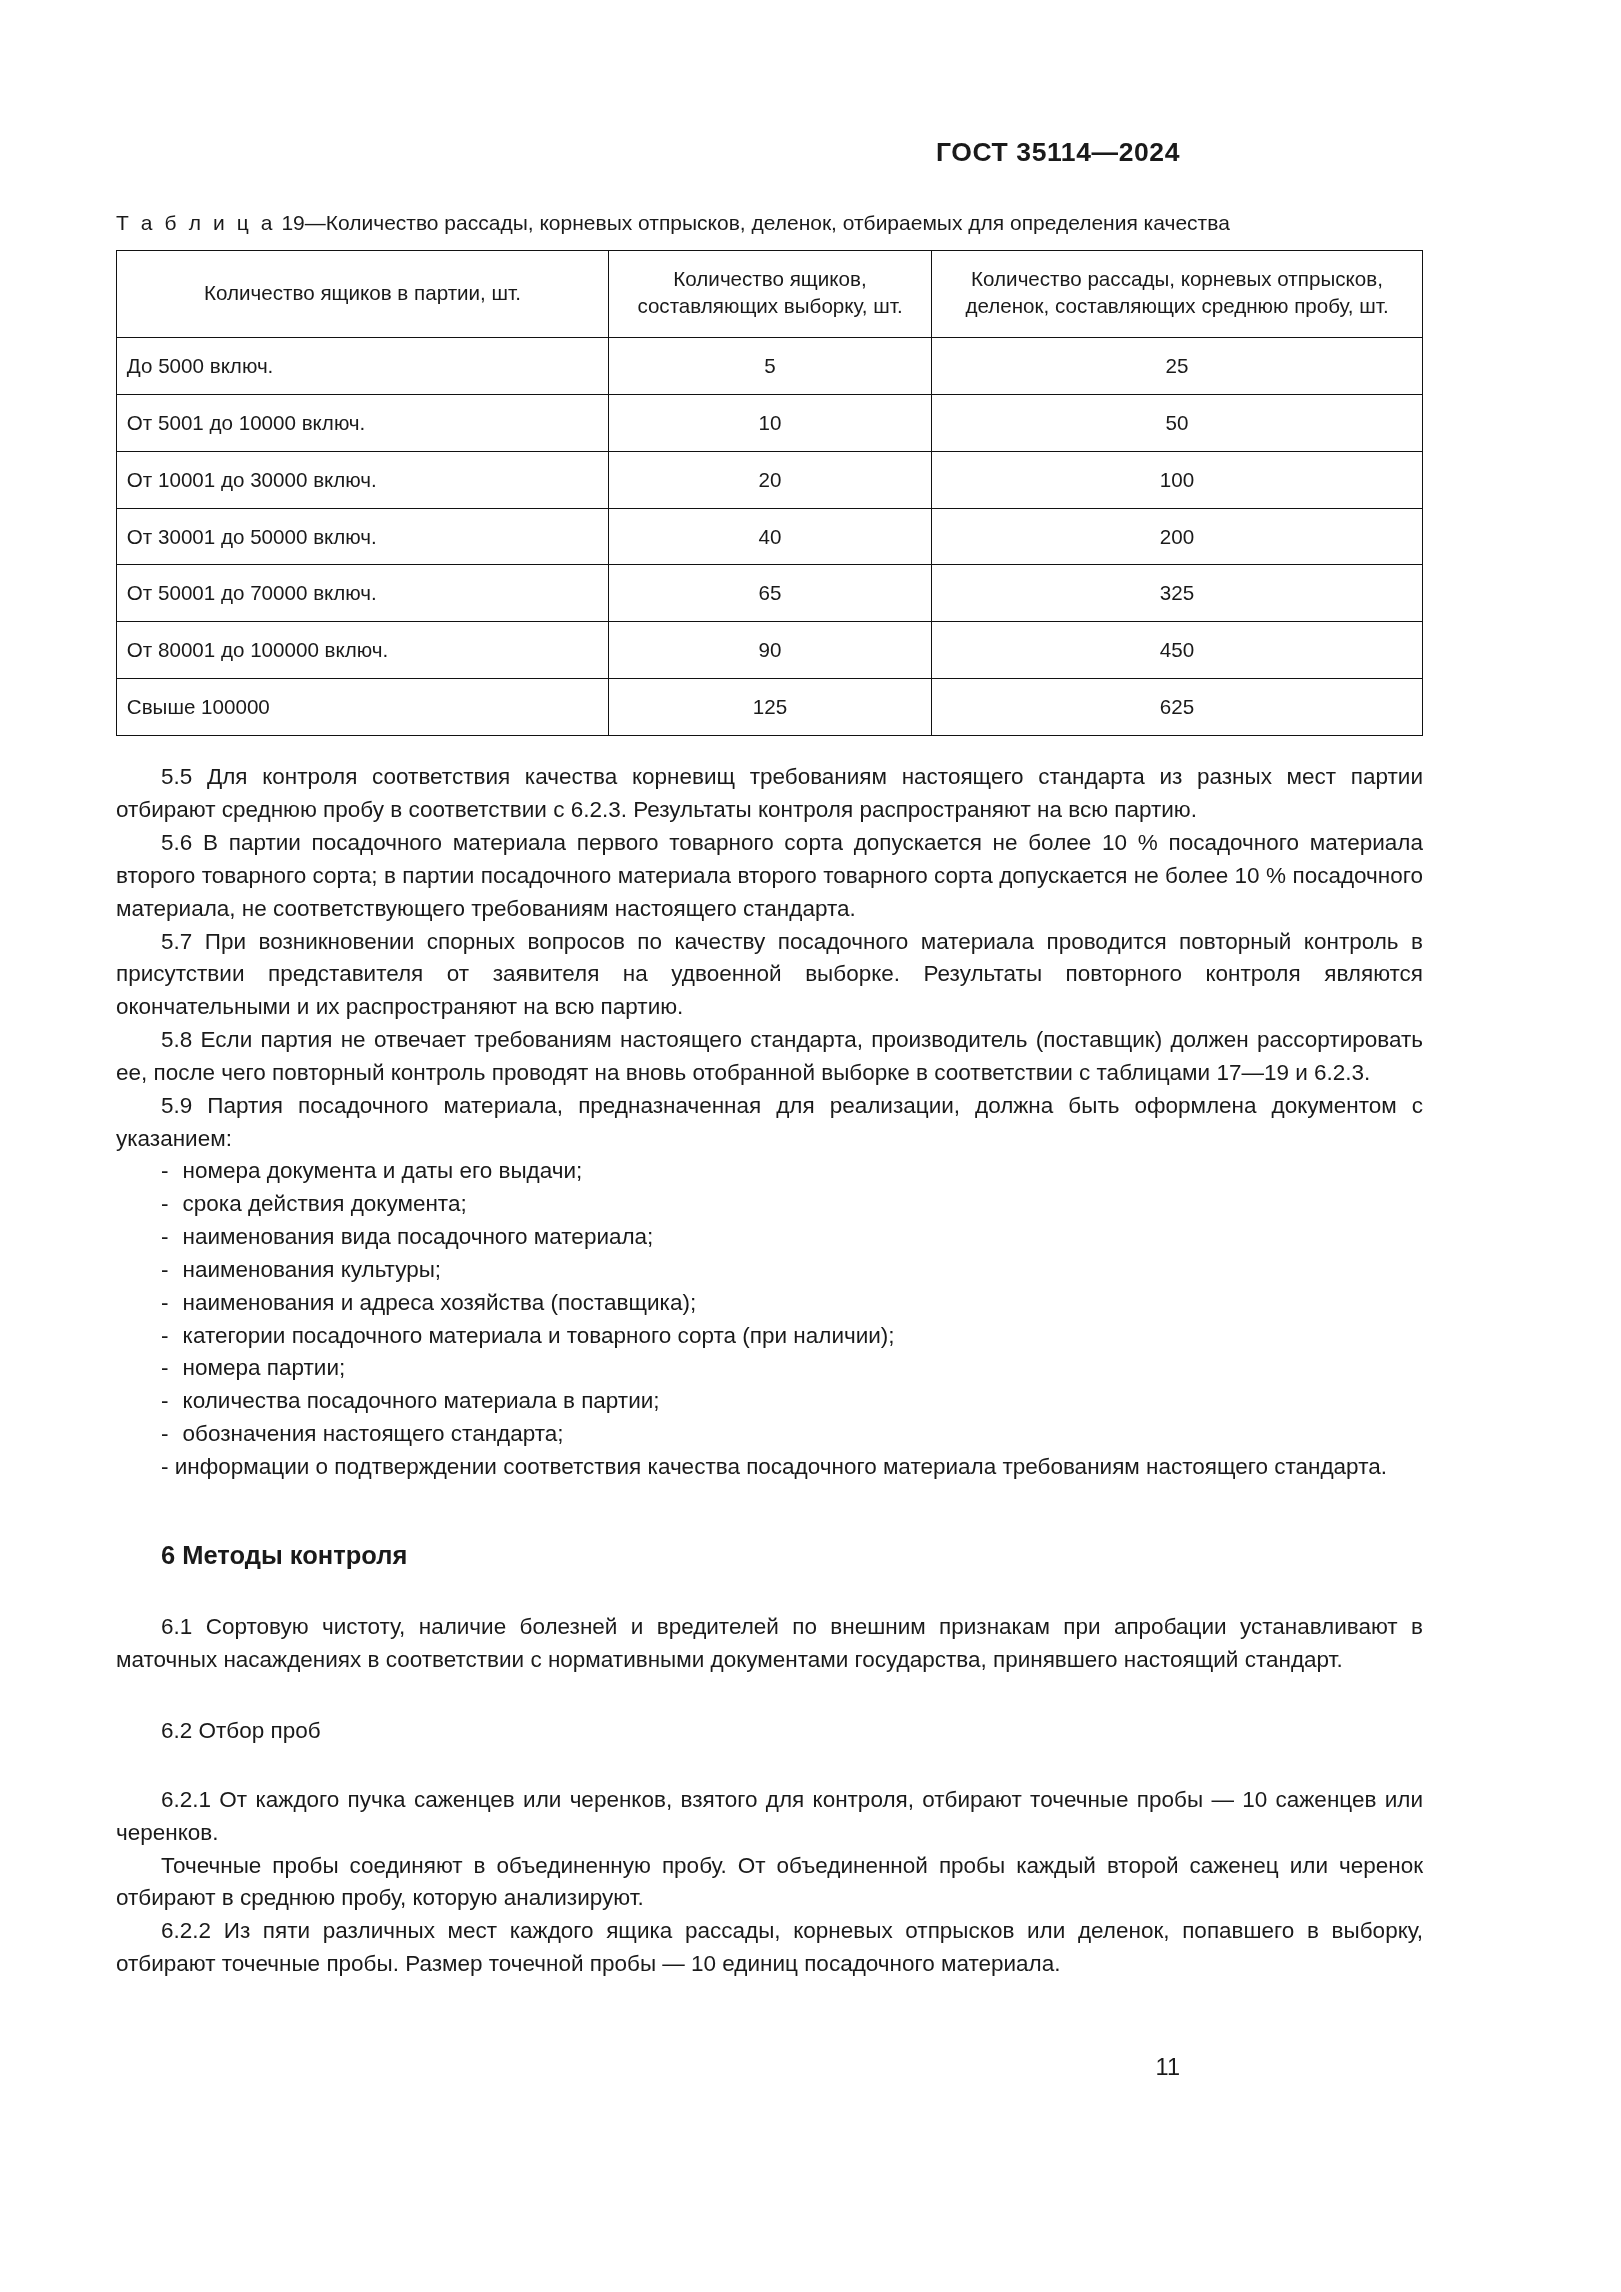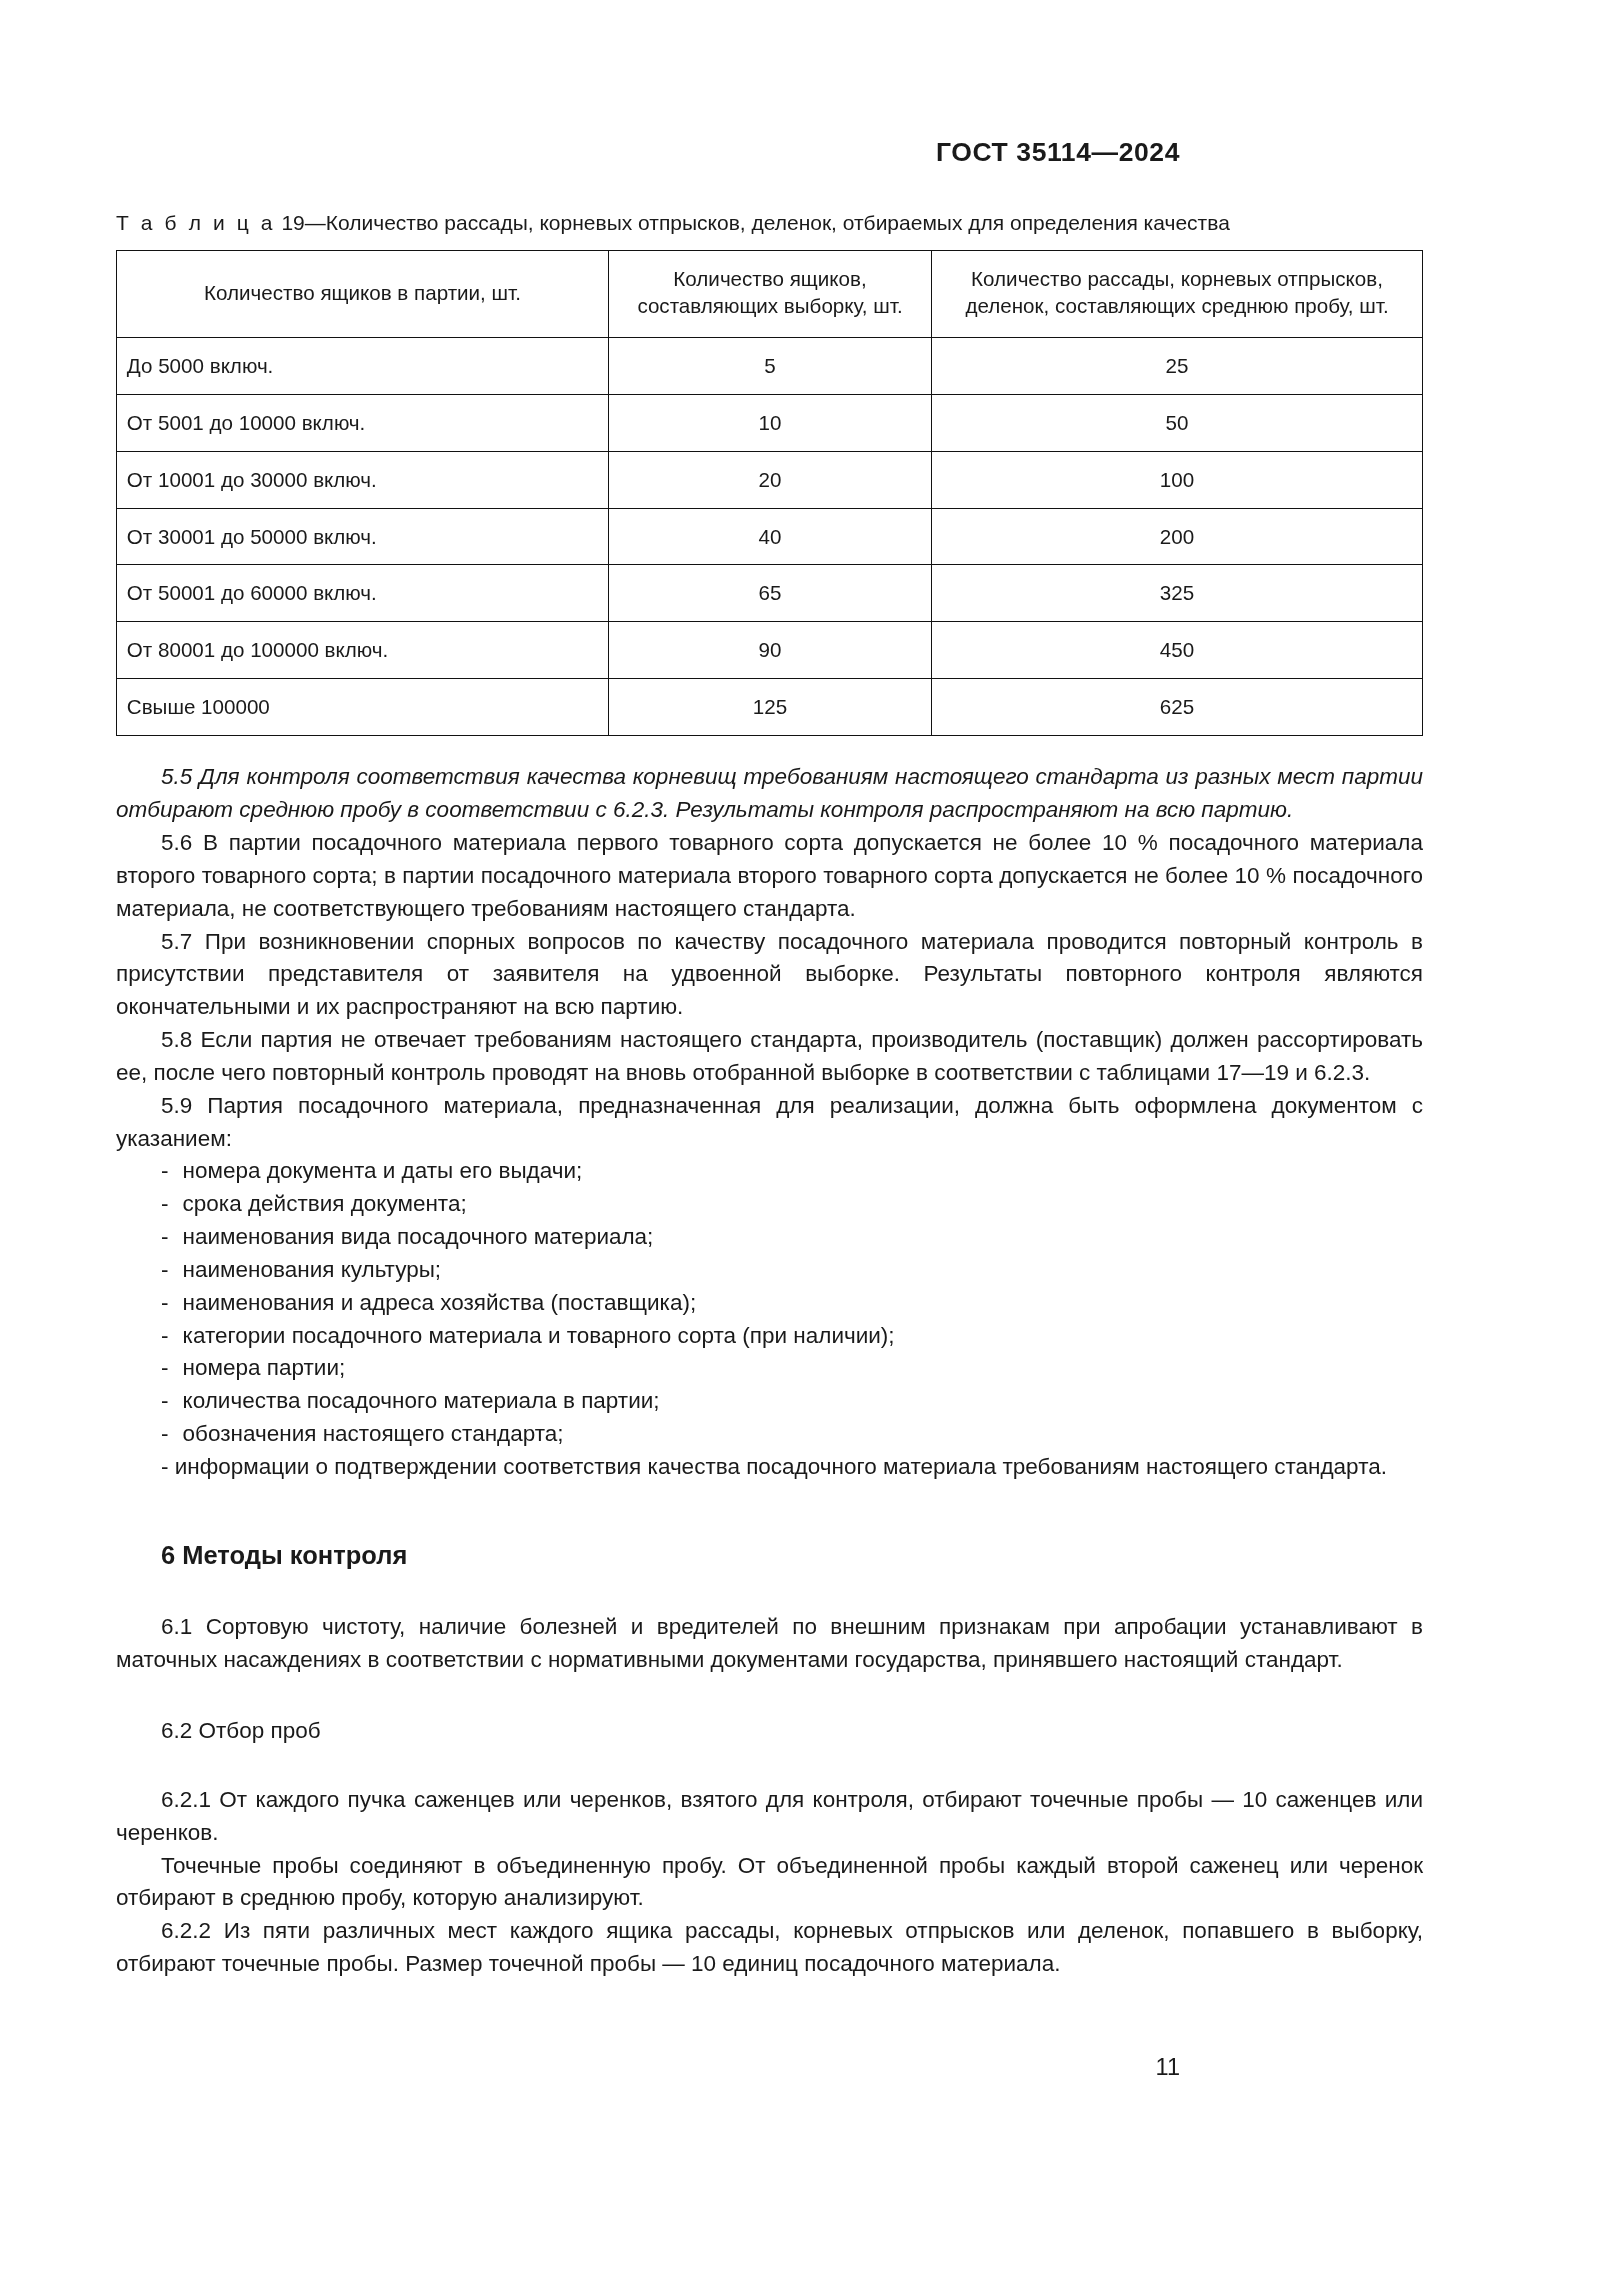--- a/index.html
+++ b/index.html
@@ -223,38 +223,38 @@
           <td class="cell-label">От 10001 до 30000 включ.</td>
           <td class="cell-num">20</td>
           <td class="cell-num">100</td>
         </tr>
         <tr>
           <td class="cell-label">От 30001 до 50000 включ.</td>
           <td class="cell-num">40</td>
           <td class="cell-num">200</td>
         </tr>
         <tr>
-          <td class="cell-label">От 50001 до 60000 включ.</td>
+          <td class="cell-label">От 50001 до 70000 включ.</td>
           <td class="cell-num">65</td>
           <td class="cell-num">325</td>
         </tr>
         <tr>
           <td class="cell-label">От 80001 до 100000 включ.</td>
           <td class="cell-num">90</td>
           <td class="cell-num">450</td>
         </tr>
         <tr>
           <td class="cell-label">Свыше 100000</td>
           <td class="cell-num">125</td>
           <td class="cell-num">625</td>
         </tr>
       </tbody>
     </table>
 
-    <div class="para-block" style="margin-top:25.5px;font-style:italic;">
+    <div class="para-block" style="margin-top:25.5px;">
       <p class="body first-indent">5.5  Для контроля соответствия качества корневищ требованиям настоящего стандарта из разных мест партии отбирают среднюю пробу в соответствии с 6.2.3. Результаты контроля распространяют на всю партию.</p>
     </div>
 
     <p class="body first-indent">5.6 В партии посадочного материала первого товарного сорта допускается не более 10 % посадочного материала второго товарного сорта; в партии посадочного материала второго товарного сорта допускается не более 10 % посадочного материала, не соответствующего требованиям настоящего стандарта.</p>
 
     <p class="body first-indent">5.7 При возникновении спорных вопросов по качеству посадочного материала проводится повторный контроль в присутствии представителя от заявителя на удвоенной выборке. Результаты повторного контроля являются окончательными и их распространяют на всю партию.</p>
 
     <p class="body first-indent">5.8 Если партия не отвечает требованиям настоящего стандарта, производитель (поставщик) должен рассортировать ее, после чего повторный контроль проводят на вновь отобранной выборке в соответствии с таблицами 17—19 и 6.2.3.</p>
 
     <p class="body first-indent">5.9  Партия посадочного материала, предназначенная для реализации, должна быть оформлена документом с указанием:</p>

